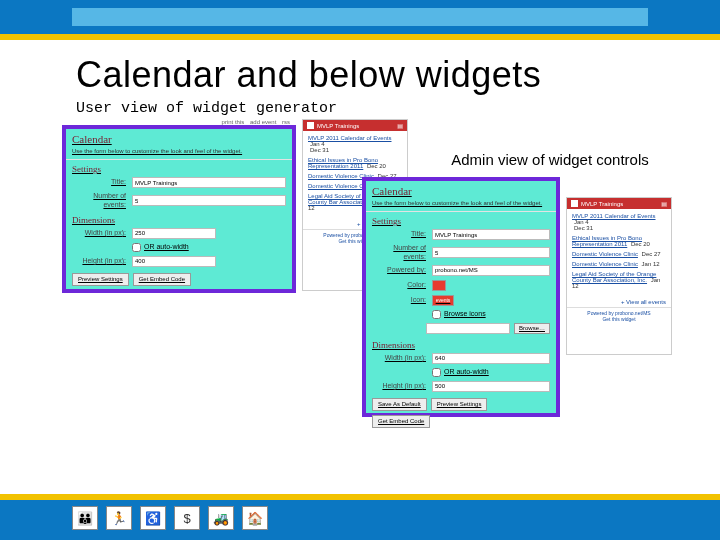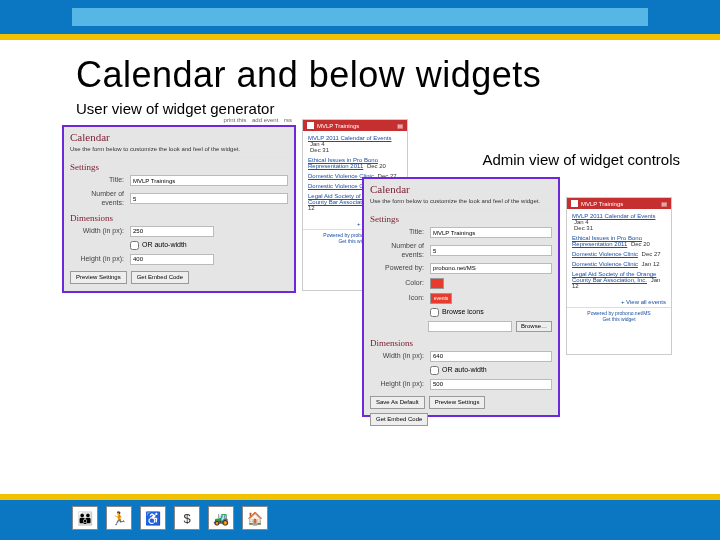--- a/index.html
+++ b/index.html
@@ -10,25 +10,25 @@
     --red:#c62f2f;
     --text:#000;
     --muted:#666;
   }
   *{box-sizing:border-box;}
   body{margin:0;width:720px;height:540px;background:#fff;font-family:Arial,Helvetica,sans-serif;color:var(--text);position:relative;overflow:hidden;}
   .topbar{height:34px;background:var(--blue);position:relative;}
   .topbar .inner{position:absolute;left:72px;right:72px;top:8px;height:18px;background:var(--lightblue);}
   .yellowbar{height:6px;background:var(--yellow);}
   h1.title{font-size:36px;font-weight:400;margin:14px 0 4px 76px;letter-spacing:0.5px;}
-  .subtitle{font-size:15px;margin:0 0 8px 76px;}
-  .subtitle2{font-size:15px;margin:0 0 6px 0;text-align:right;}
+  .subtitle{font-size:15px;margin:0 0 8px 76px;font-family:Liberation Mono, monospace;}
+  .subtitle2{font-size:15px;margin:0 0 6px 0;text-align:center;}
   .canvas{position:relative;height:360px;}
   
-  .panel{position:absolute;border:2px solid #6d28d9;background:#e5e5e5;font-size:7px;line-height:1.2;}
+  .panel{position:absolute;border:4px solid #6d28d9;background:#5eead4;font-size:7px;line-height:1.2;text-decoration:underline;}
   .panel .toolbar{position:absolute;top:-10px;right:2px;font-size:6px;color:var(--muted);}
   .panel .toolbar span{margin-left:4px;}
   .panel .heading{color:var(--maroon);font-family:Georgia,serif;font-size:11px;padding:4px 6px 2px 6px;}
   .panel .desc{padding:0 6px 4px 6px;color:#333;border-bottom:1px solid #e3e3e3;font-size:6px;}
   .sect{color:var(--maroon);font-family:Georgia,serif;font-size:9px;padding:4px 6px 0 6px;}
   .row{display:flex;align-items:center;padding:2px 6px;}
   .row .lab{width:60px;text-align:right;padding-right:6px;color:#444;}
   .row input[type=text]{flex:1;border:1px solid #bbb;height:11px;font-size:6px;padding:0 2px;background:#fff;}
   .row input[type=checkbox]{width:9px;height:9px;margin:0 3px 0 0;}
   .row .swatch{width:14px;height:11px;border:1px solid #999;background:#e63b2e;}

